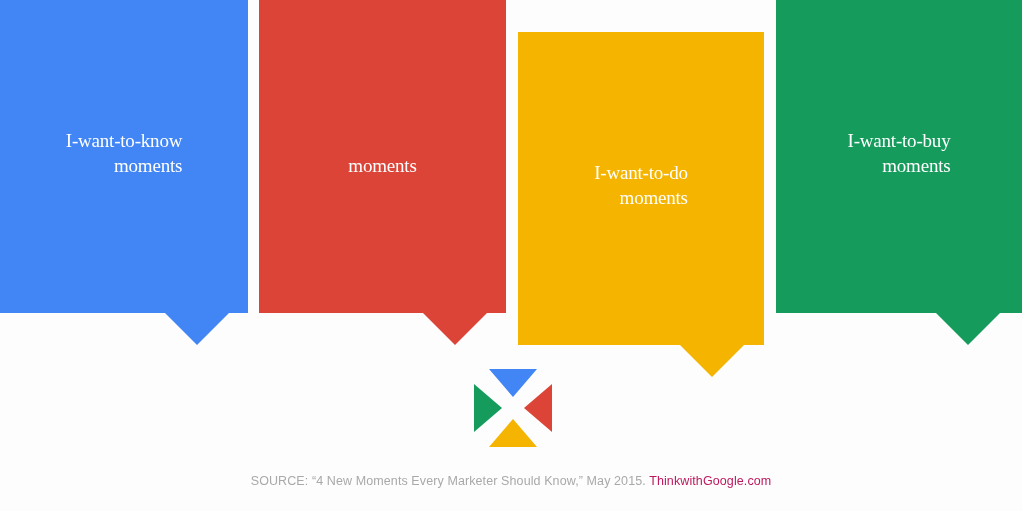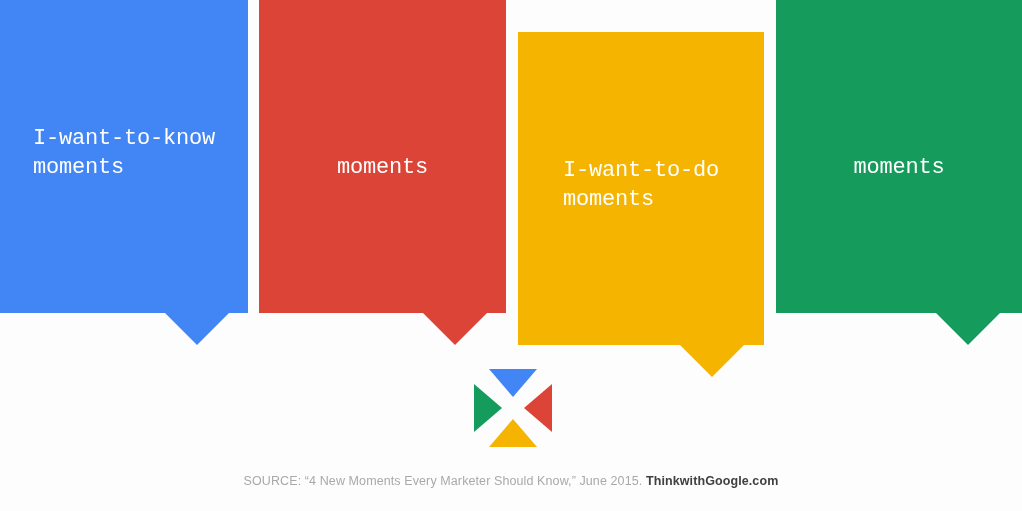--- a/index.html
+++ b/index.html
@@ -42,25 +42,25 @@
     top: 0;
     width: 100%;
     height: 313px;
     display: flex;
     align-items: center;
     justify-content: center;
   }
 
   .card-label {
     color: #ffffff;
-    font-family: Liberation Mono, monospace;
-    font-size: 22px;
+    font-family: Liberation Serif, serif;
+    font-size: 19px;
     font-weight: 400;
     line-height: 1.28;
-    text-align: left;
+    text-align: right;
     letter-spacing: -0.2px;
     padding: 0 8px;
     margin-top: -6px;
   }
 
   .card-pointer {
     position: absolute;
     top: 313px;
     width: 0;
     height: 0;
@@ -92,22 +92,22 @@
     top: 474px;
     width: 1022px;
     text-align: center;
     font-family: "Liberation Sans", "DejaVu Sans", sans-serif;
     font-size: 12.5px;
     color: #a9a9a9;
     letter-spacing: 0.1px;
     white-space: nowrap;
   }
   .source-bold {
-    font-weight: bold;
-    color: #404040;
+    font-weight: normal;
+    color: #be185d;
   }
 </style>
 </head>
 <body>
 
 <div id="infographic" style="background: rgb(253, 253, 253);">
 
   <div class="card-row">
 
     <div class="card card-know">
@@ -126,34 +126,34 @@
 
     <div class="card card-do">
       <div class="card-body" style="background: rgb(244, 180, 0);">
         <div class="card-label"><span>I-want-to-do</span><br><span>moments</span></div>
       </div>
       <div class="card-pointer" style="border-top-color: rgb(244, 180, 0); left: 162px;"></div>
     </div>
 
     <div class="card card-buy">
       <div class="card-body" style="background: rgb(21, 155, 92);">
-        <div class="card-label"><br><span>moments</span></div>
+        <div class="card-label"><span>I-want-to-buy</span><br><span>moments</span></div>
       </div>
       <div class="card-pointer" style="border-top-color: rgb(21, 155, 92); left: 160px;"></div>
     </div>
 
   </div>
 
   <div class="logo">
     <svg viewBox="0 0 82 82" width="82" height="82">
       <polygon id="logo-tri-top" points="17,2 65,2 41,30" fill="#4285f4"></polygon>
       <polygon id="logo-tri-right" points="80,17 80,65 52,41" fill="#db4437"></polygon>
       <polygon id="logo-tri-bottom" points="17,80 65,80 41,52" fill="#f4b400"></polygon>
       <polygon id="logo-tri-left" points="2,17 2,65 30,41" fill="#159b5c"></polygon>
     </svg>
   </div>
 
   <div class="source">
-    <span>SOURCE: “4 New Moments Every Marketer Should Know,” June 2015.</span>
+    <span>SOURCE: “4 New Moments Every Marketer Should Know,” May 2015.</span>
     <span class="source-bold">ThinkwithGoogle.com</span>
   </div>
 
 </div>
 
 </body></html>

